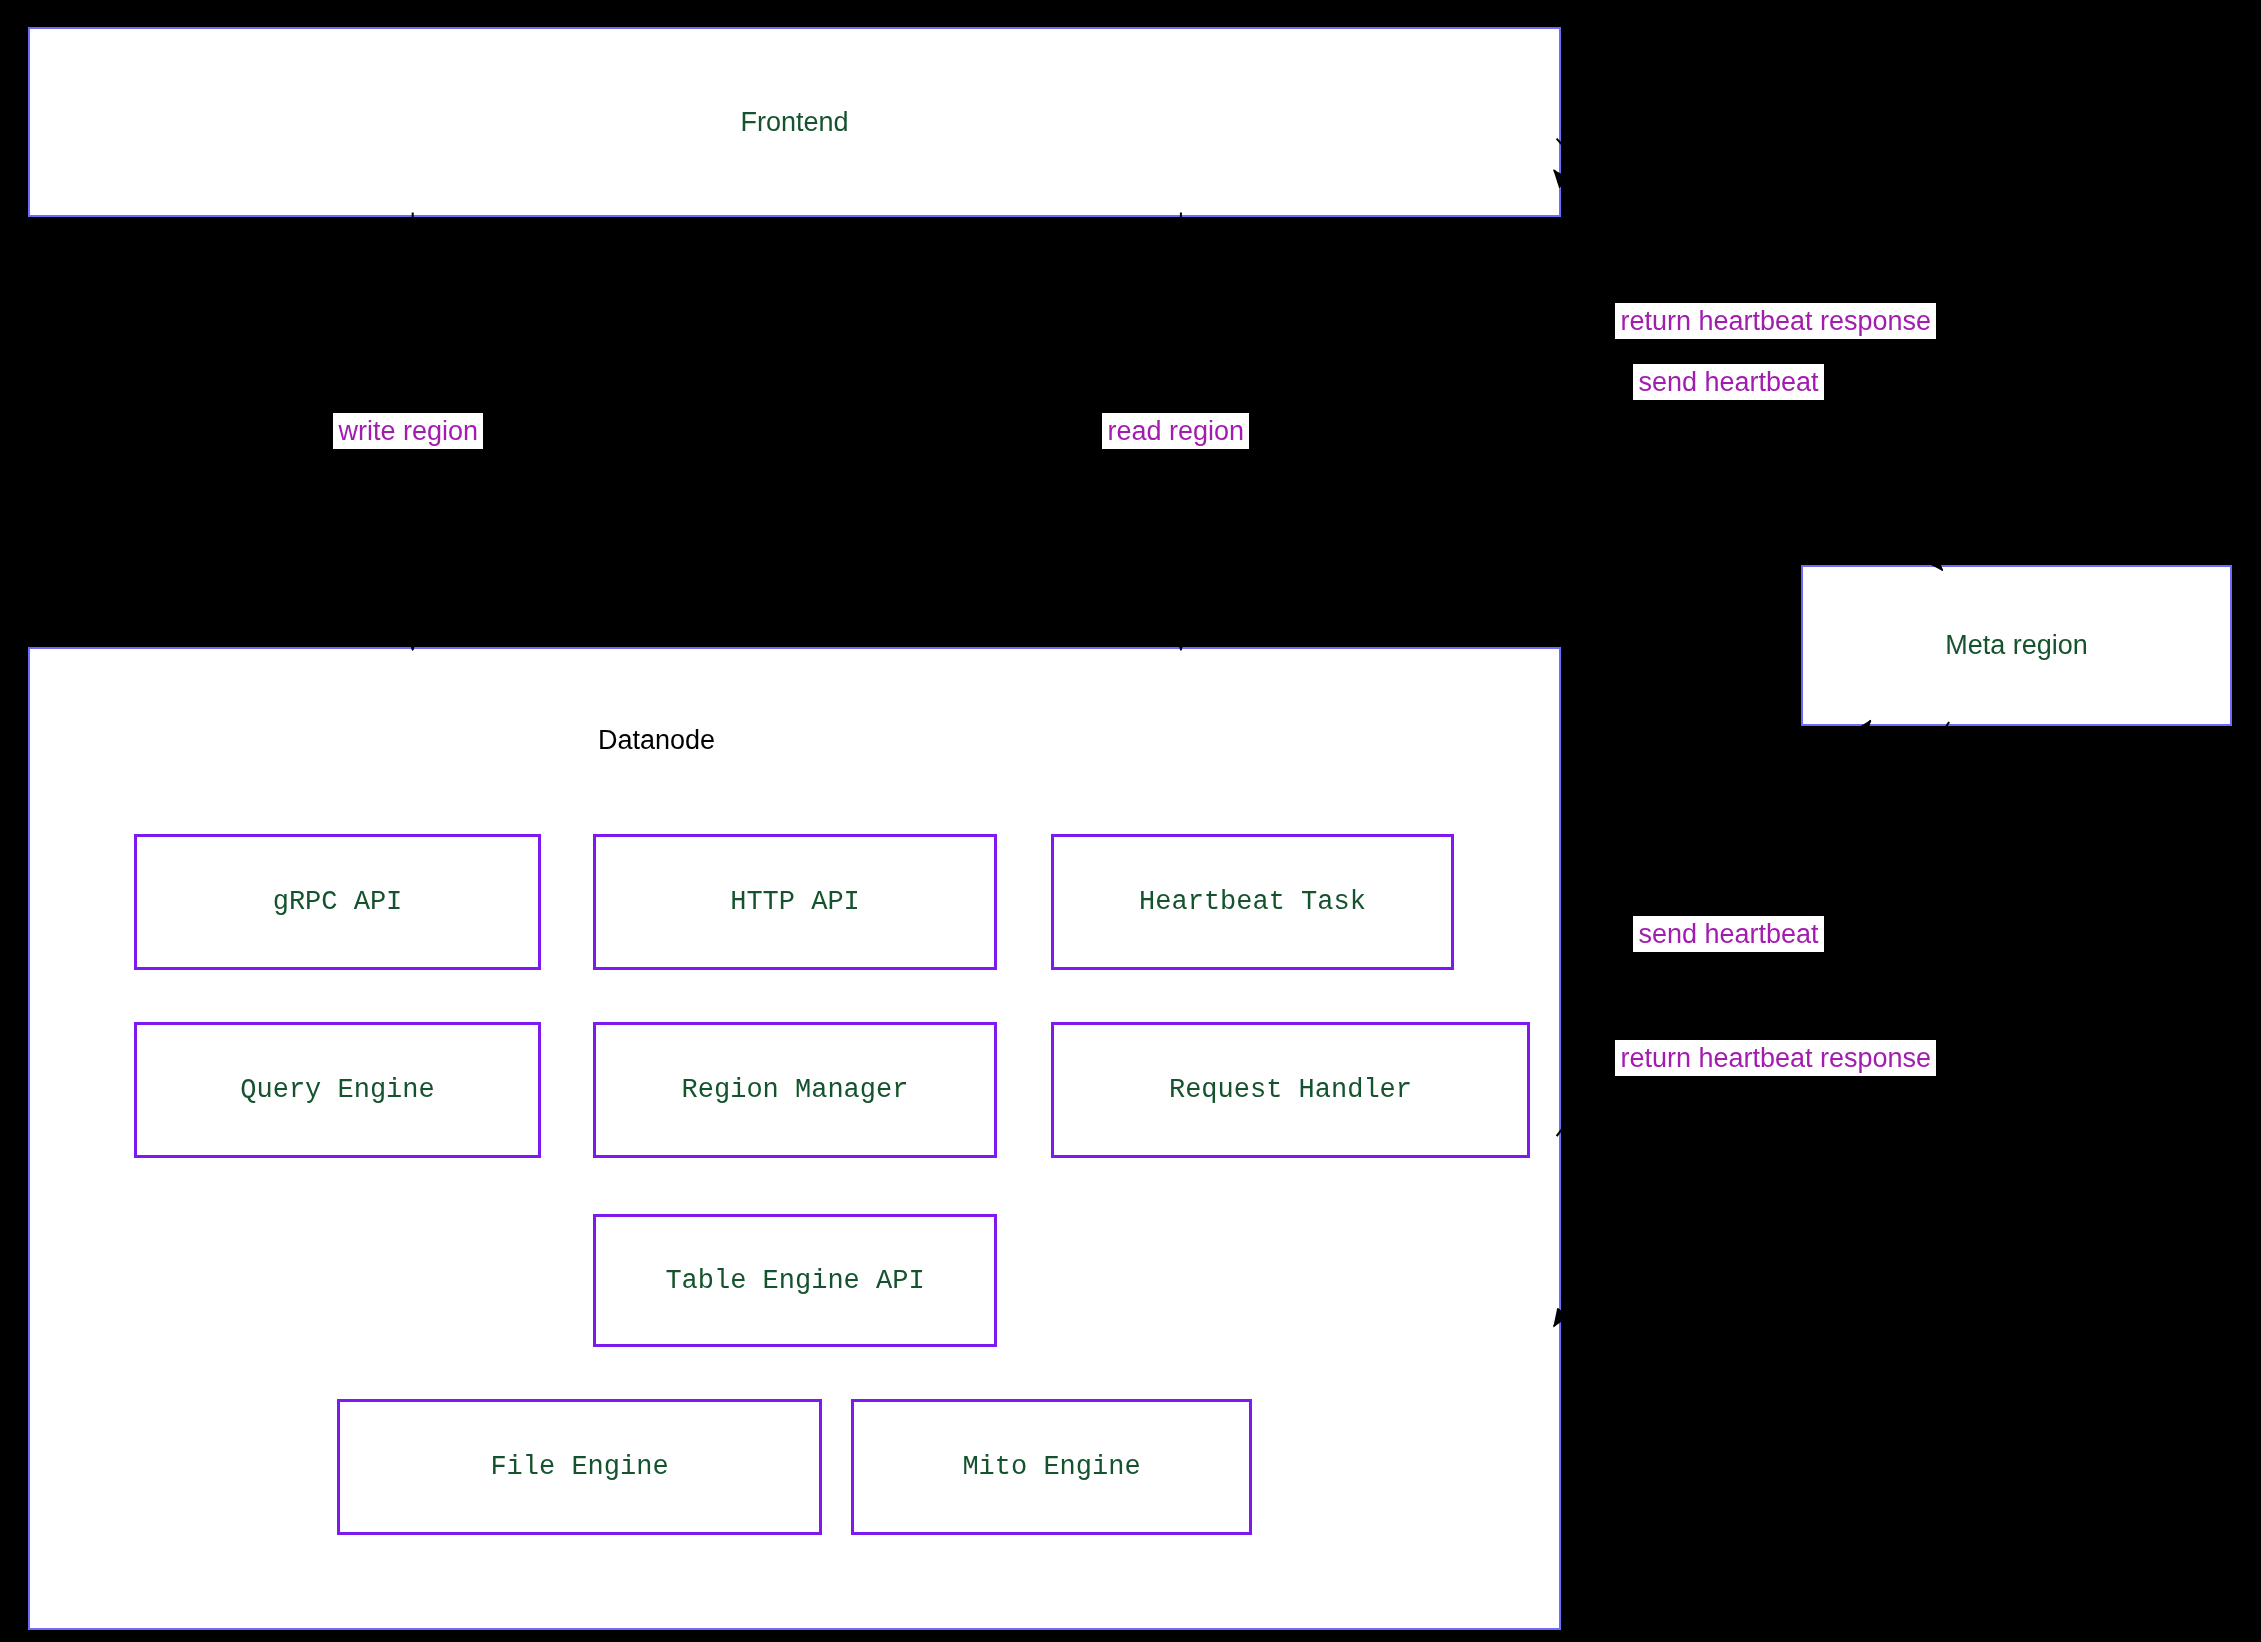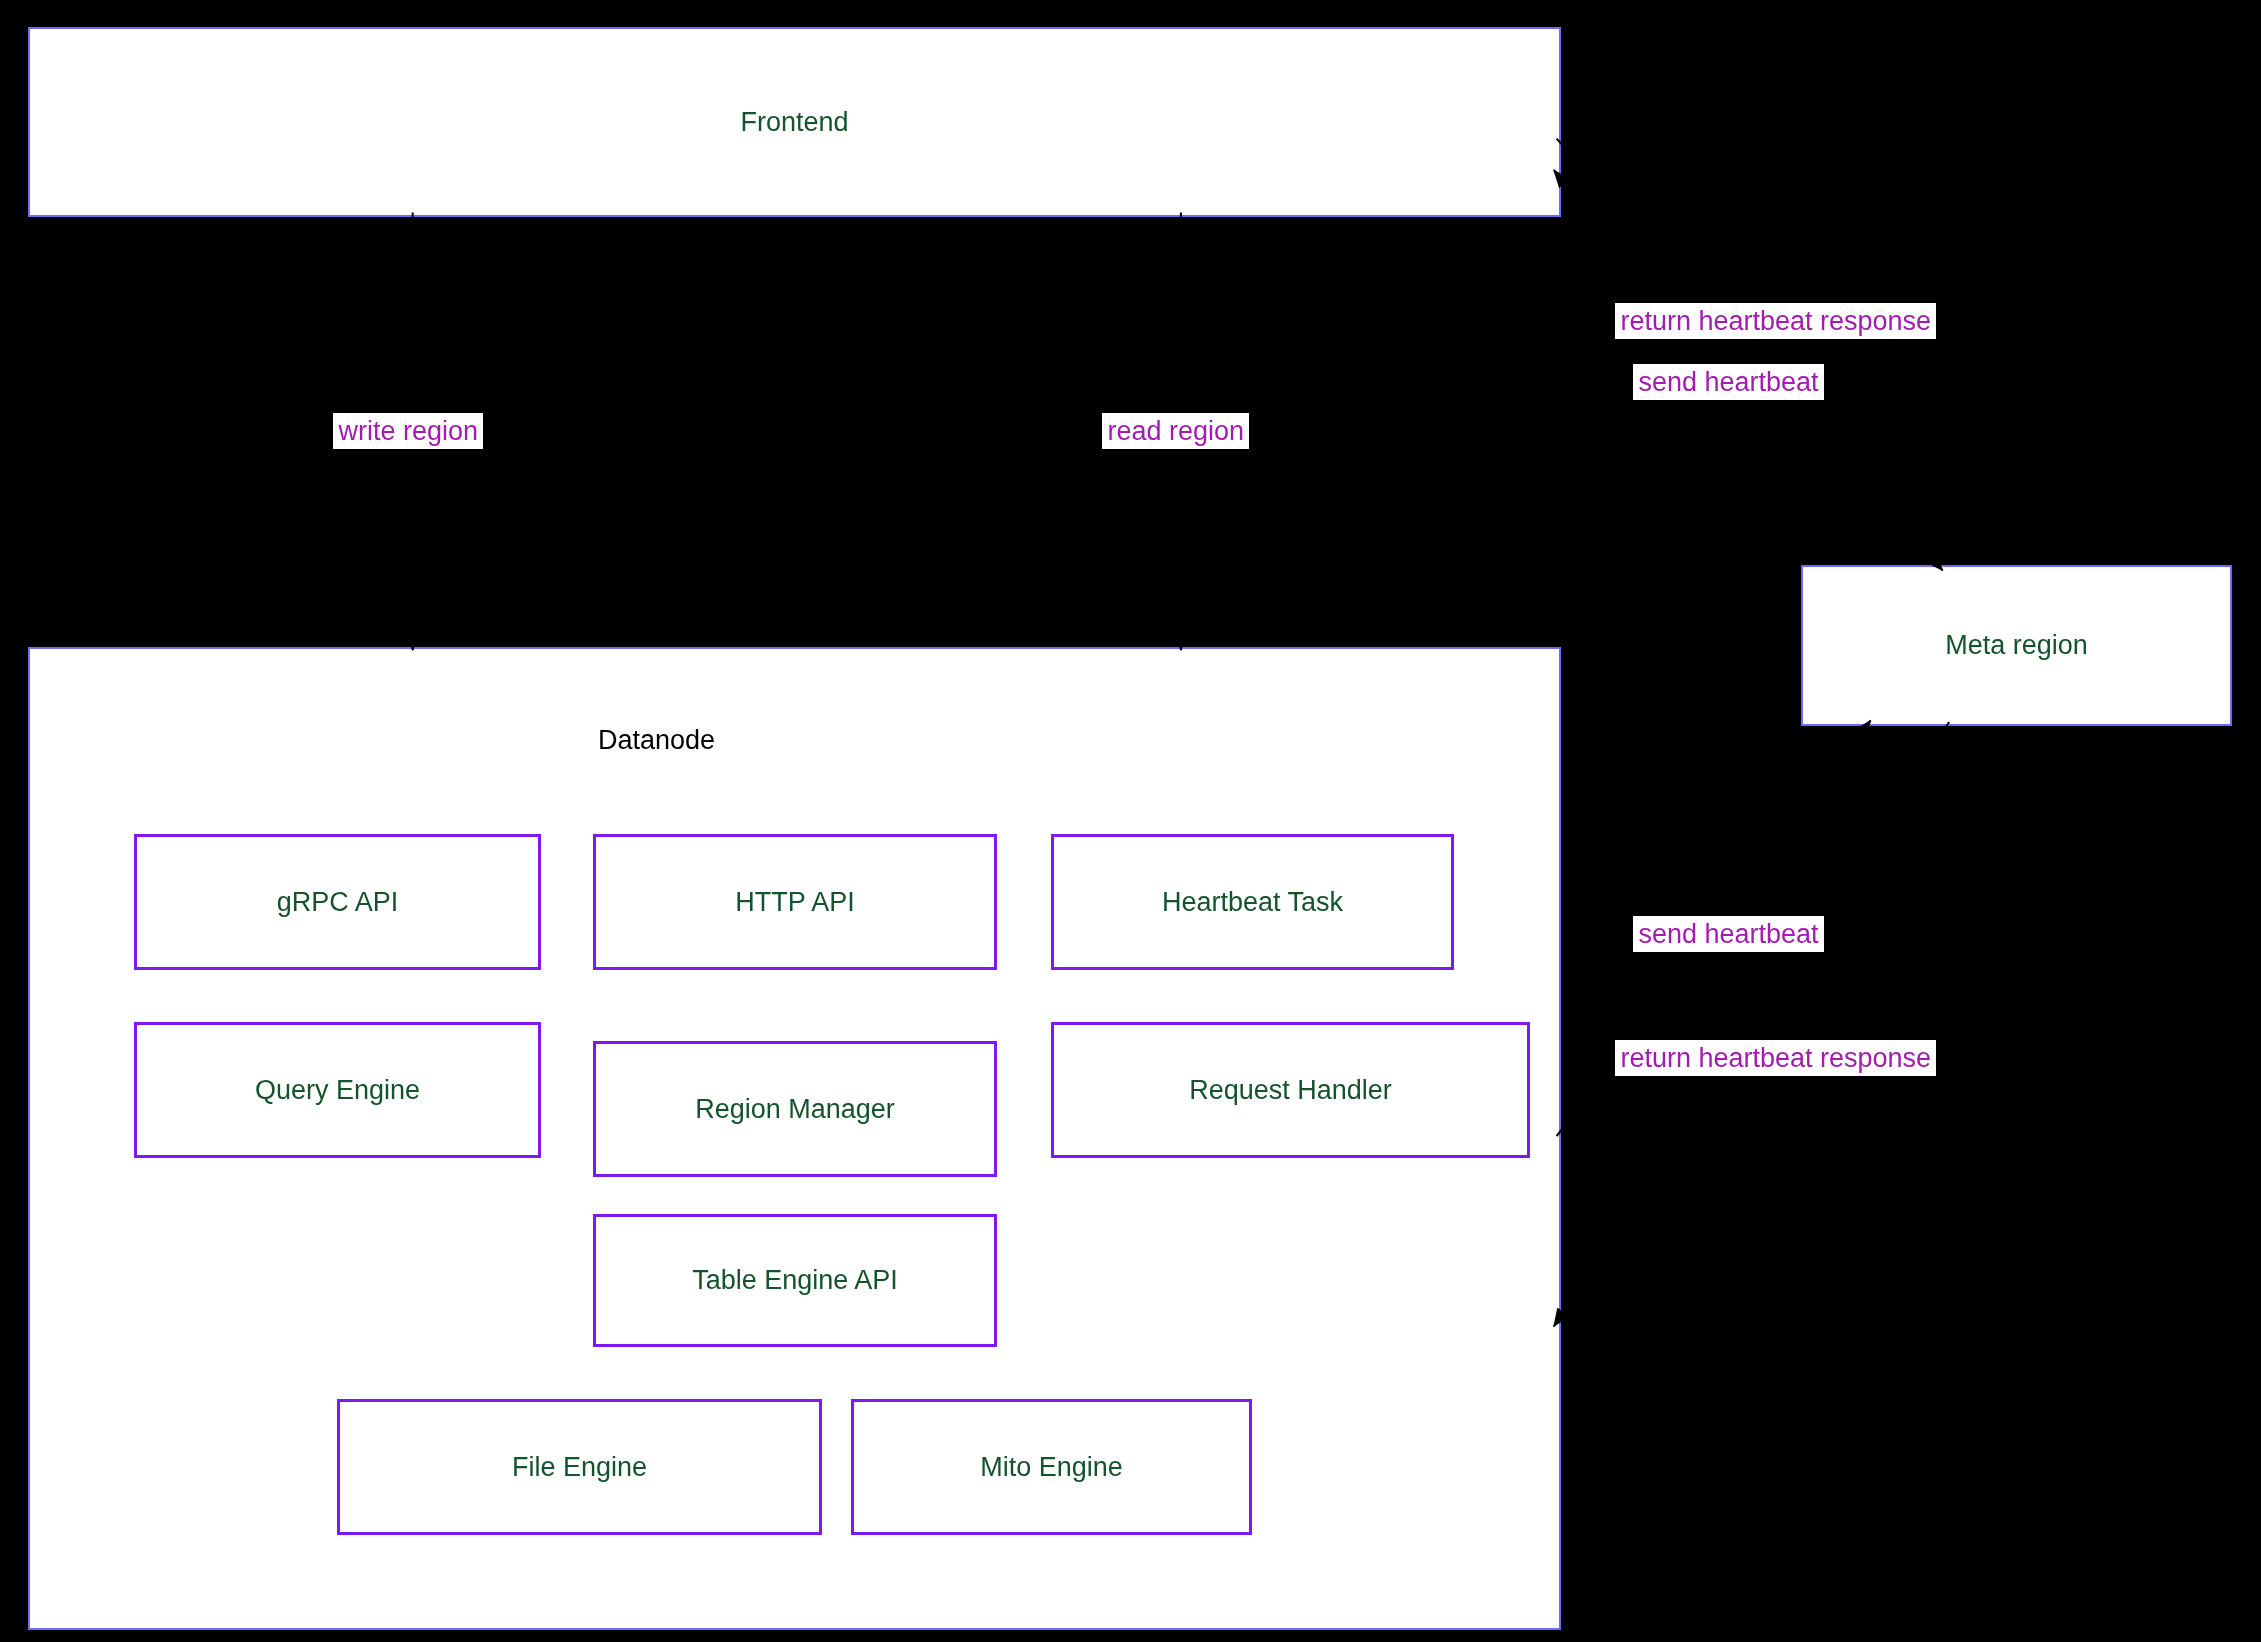--- a/index.html
+++ b/index.html
@@ -18,20 +18,21 @@
     display:flex;align-items:center;justify-content:center;
     font-size:27px;
     color:#14532d;
     z-index:1;
   }
   .container-box{
     border:2.7px solid #6C6CF8;
   }
   .component-box{
     border:3.4px solid #7E19F0;
+    font-family:Liberation Mono, monospace;
   }
   .container-title{
     position:absolute;
     left:0;right:0;
     top:75px;
     text-align:center;
     font-size:27px;
     z-index:2;
   }
   .edge-label{
@@ -72,21 +73,21 @@
 <div class="node component-box" style="left:593px;top:834px;width:404px;height:136px;">
   <span>HTTP API</span>
 </div>
 <div class="node component-box" style="left:1051px;top:834px;width:403px;height:136px;">
   <span>Heartbeat Task</span>
 </div>
 
 <div class="node component-box" style="left:134px;top:1022px;width:407px;height:136px;">
   <span>Query Engine</span>
 </div>
-<div class="node component-box" style="left:593px;top:1022px;width:404px;height:136px;margin-top:19px;">
+<div class="node component-box" style="left:593px;top:1022px;width:404px;height:136px;">
   <span>Region Manager</span>
 </div>
 <div class="node component-box" style="left:1051px;top:1022px;width:479px;height:136px;">
   <span>Request Handler</span>
 </div>
 
 <div class="node component-box" style="left:593px;top:1214px;width:404px;height:133px;">
   <span>Table Engine API</span>
 </div>
 

